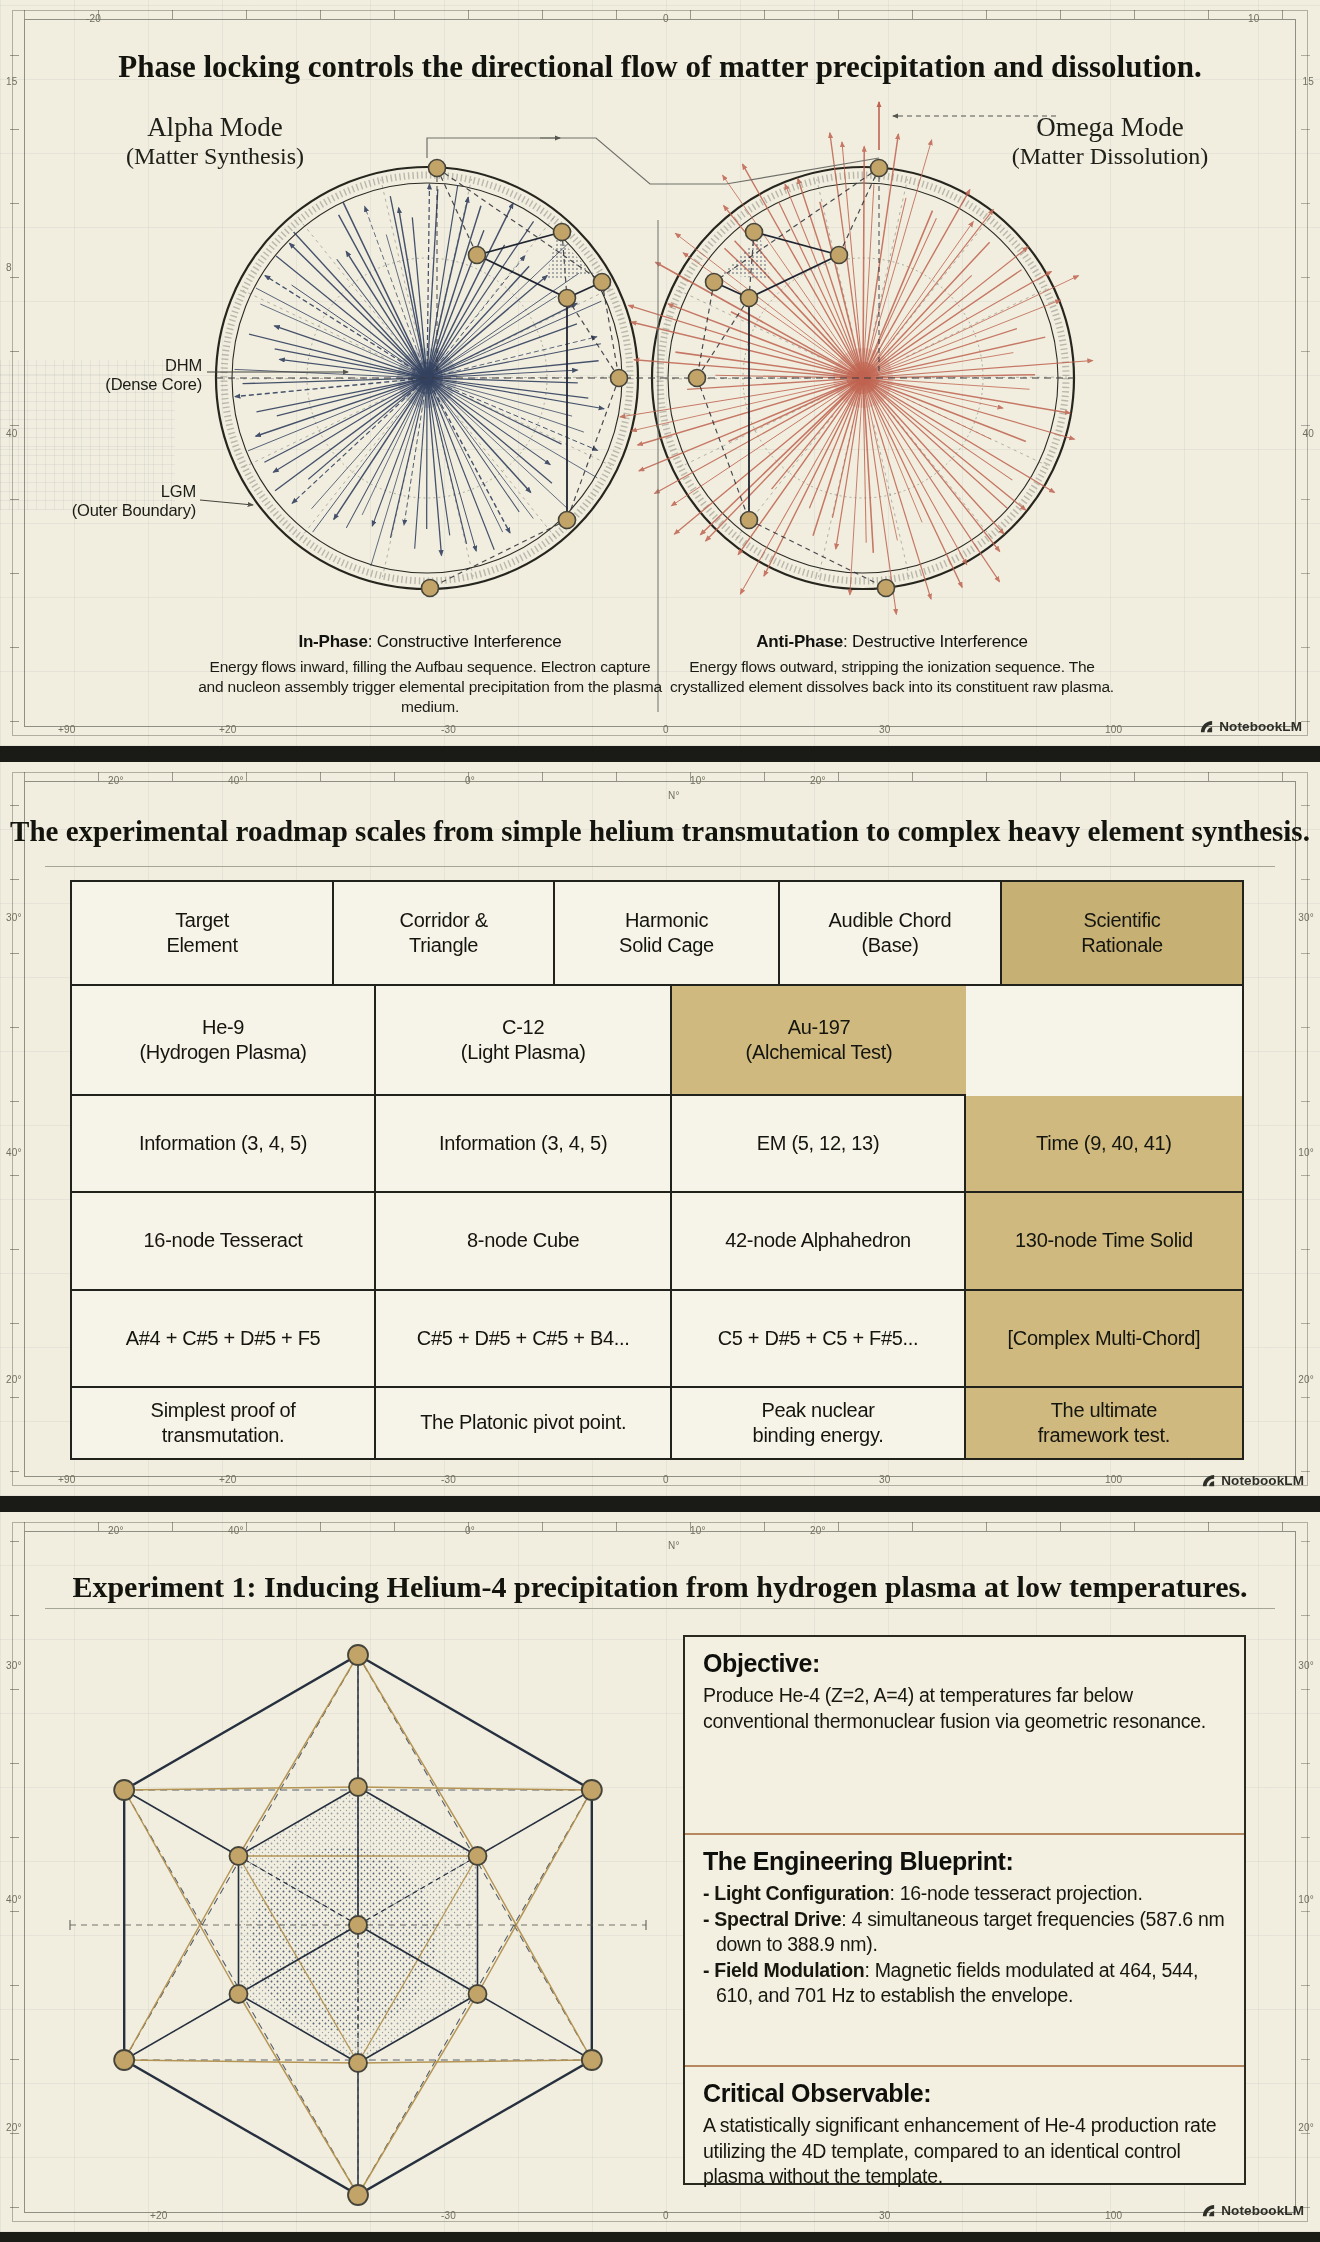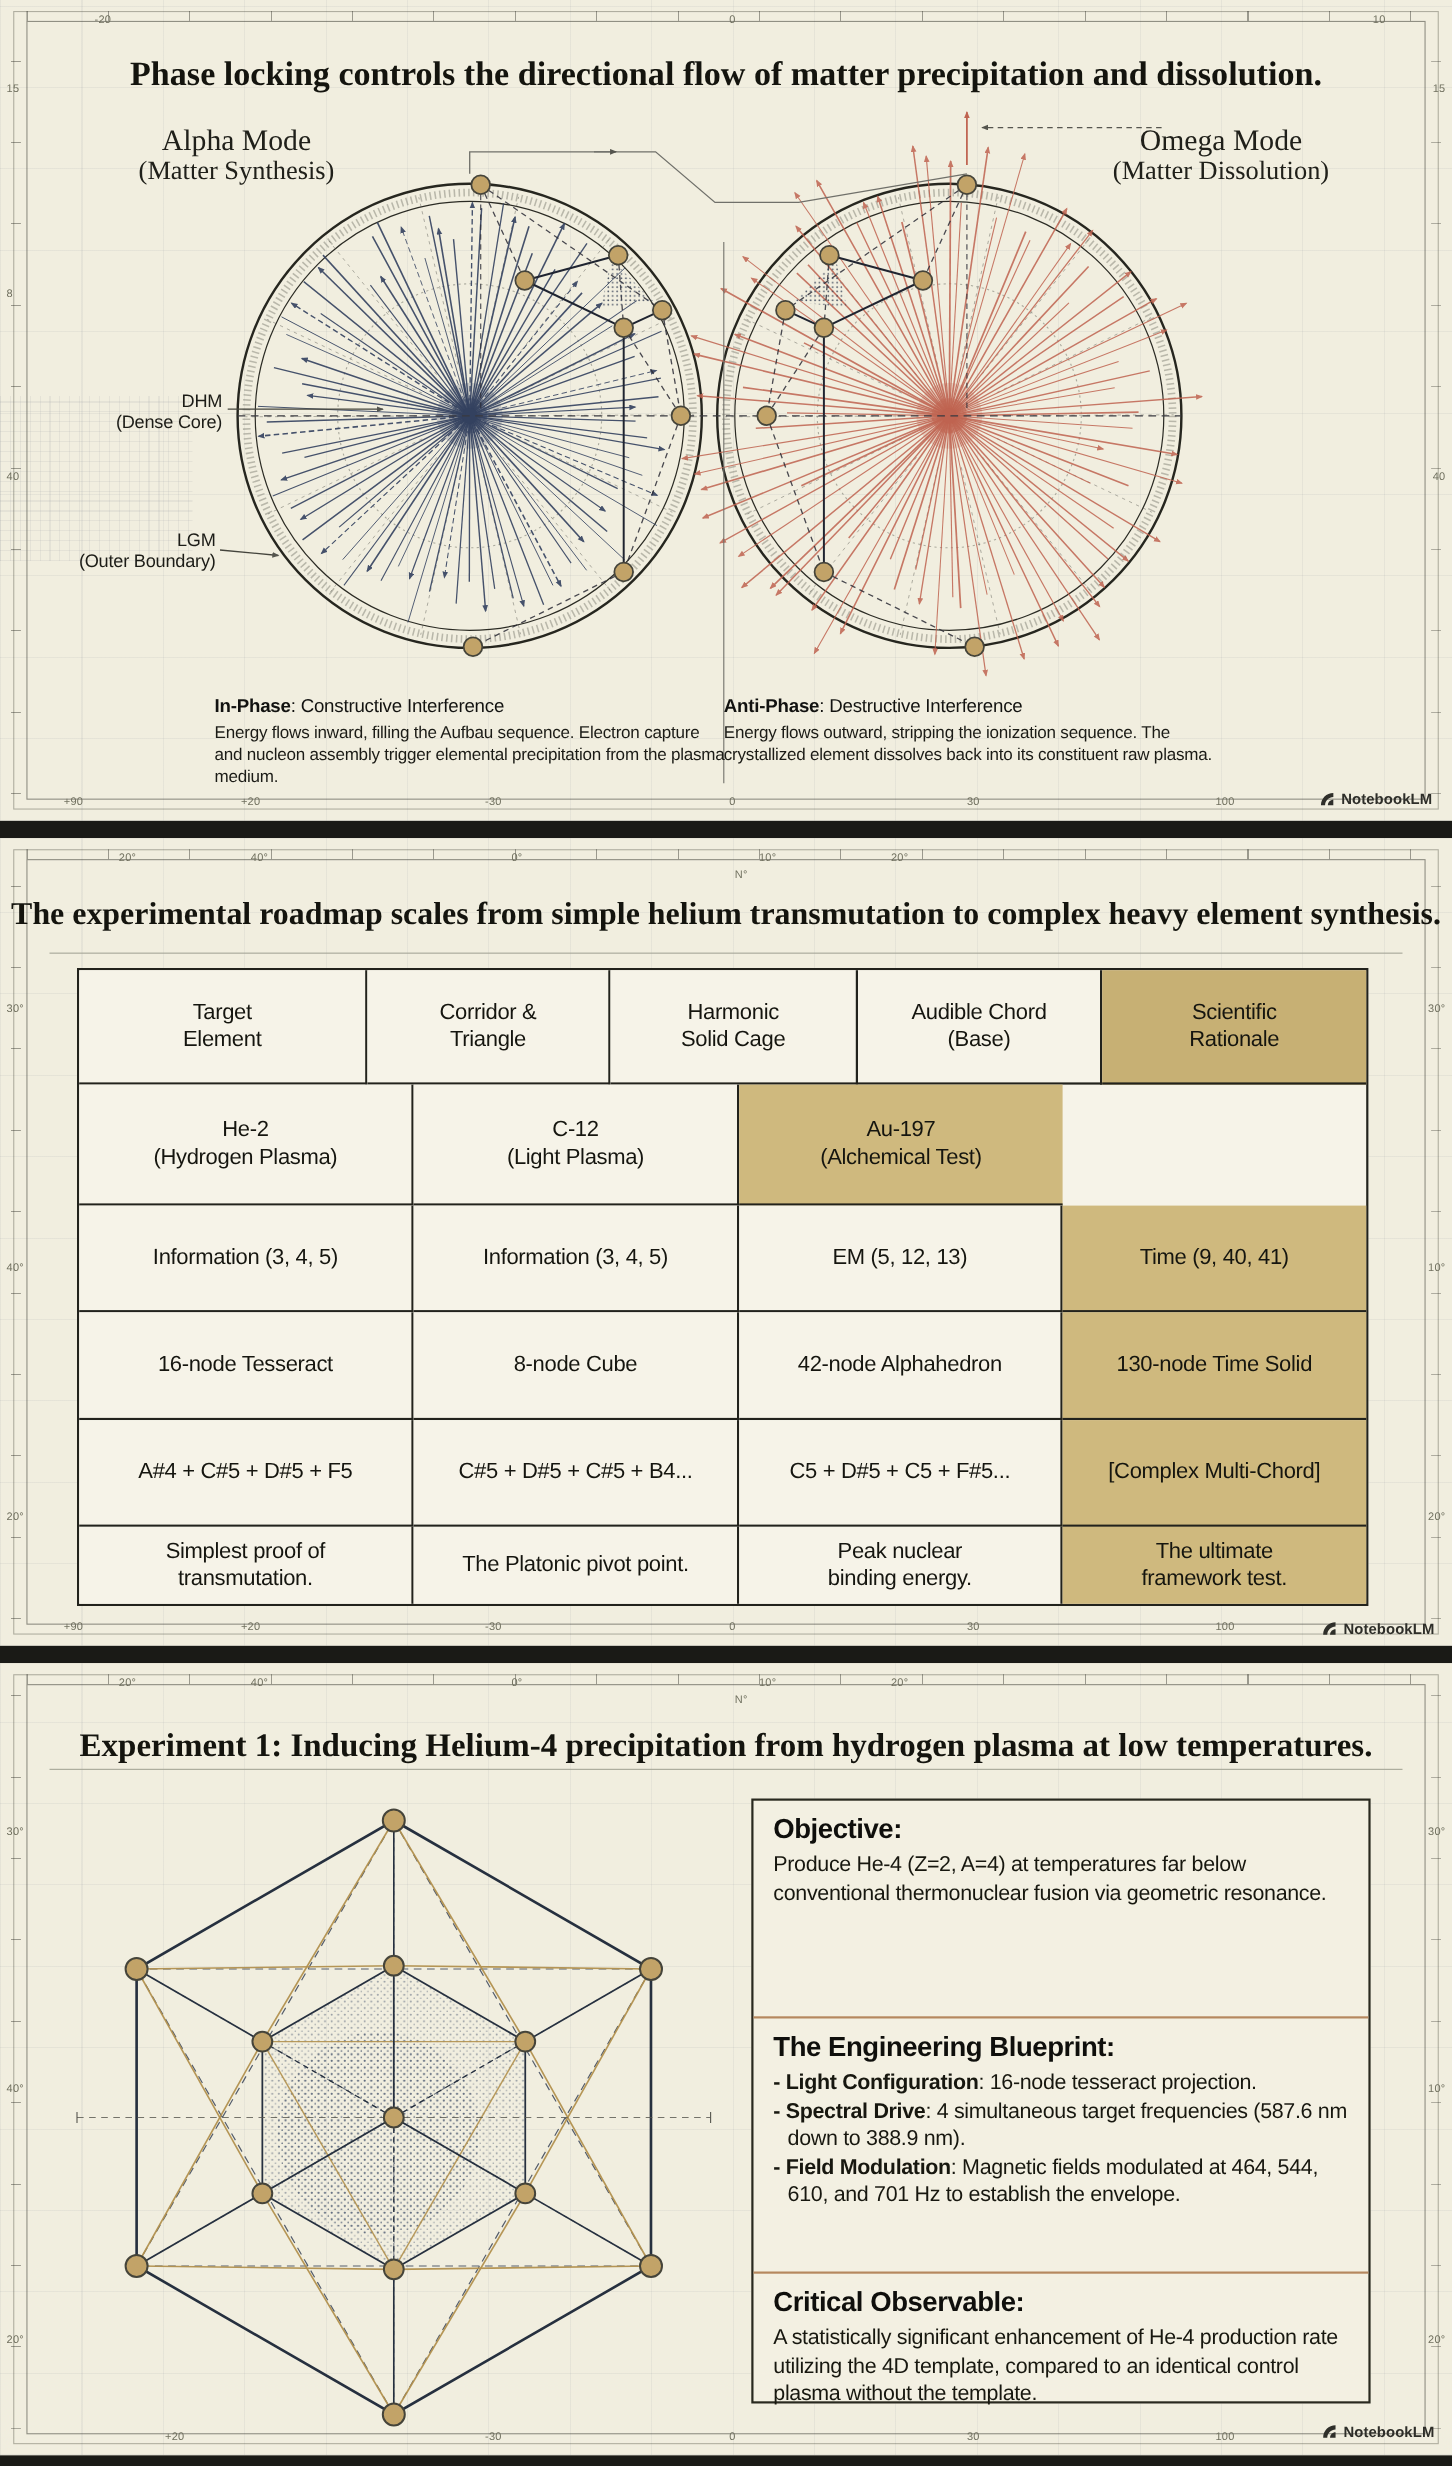--- a/index.html
+++ b/index.html
@@ -27,21 +27,21 @@
   .watermark{position:absolute;display:flex;align-items:center;gap:5px;
     font-size:13.5px;font-weight:700;color:#2e2e29;letter-spacing:.1px;}
   .wm-icon{display:block;}
   
   .mode-label{position:absolute;text-align:center;
     font-family:"Liberation Serif","DejaVu Serif",serif;color:#20201a;line-height:1.15;}
   .ml-line1{font-size:27px;}
   .ml-line2{font-size:24px;}
   .side-label{position:absolute;text-align:right;font-size:16.5px;line-height:1.18;
     color:#1c1c17;letter-spacing:-.2px;}
-  .phase-block{position:absolute;text-align:left;letter-spacing:-.2px;}
+  .phase-block{position:absolute;text-align:center;letter-spacing:-.2px;}
   .pb-title{font-size:17px;margin-bottom:5px;color:#121210;}
   .pb-title .b{font-weight:700;}
   .pb-body{font-size:15.5px;line-height:1.28;color:#1b1b16;}
   .fine-grid{position:absolute;left:0;top:360px;width:175px;height:150px;opacity:.55;
     background-image:
       repeating-linear-gradient(0deg, rgba(95,105,125,0.16) 0 1px, transparent 1px 9px),
       repeating-linear-gradient(90deg, rgba(95,105,125,0.16) 0 1px, transparent 1px 9px);}
   svg.layer{position:absolute;left:0;top:0;pointer-events:none;}
   
   .hr-divider{position:absolute;left:45px;right:45px;height:0;border-top:1px solid #a6a697;}
@@ -440,21 +440,21 @@
           <div class="tcell">Corridor &amp;
 Triangle</div>
           <div class="tcell">Harmonic
 Solid Cage</div>
           <div class="tcell">Audible Chord
 (Base)</div>
           <div class="tcell tan-h">Scientific
 Rationale</div>
         </div>
         <div class="trow" style="grid-template-columns: 26% 25.3% 25.1% 23.6%; height: 110px;">
-          <div class="tcell">He-2
+          <div class="tcell">He-9
 (Hydrogen Plasma)</div>
           <div class="tcell">C-12
 (Light Plasma)</div>
           <div class="tcell tan-b">Au-197
 (Alchemical Test)</div>
         </div>
         <div class="trow" style="grid-template-columns: 26% 25.3% 25.1% 23.6%; height: 97px;">
           <div class="tcell">Information (3, 4, 5)</div>
           <div class="tcell">Information (3, 4, 5)</div>
           <div class="tcell">EM (5, 12, 13)</div>

